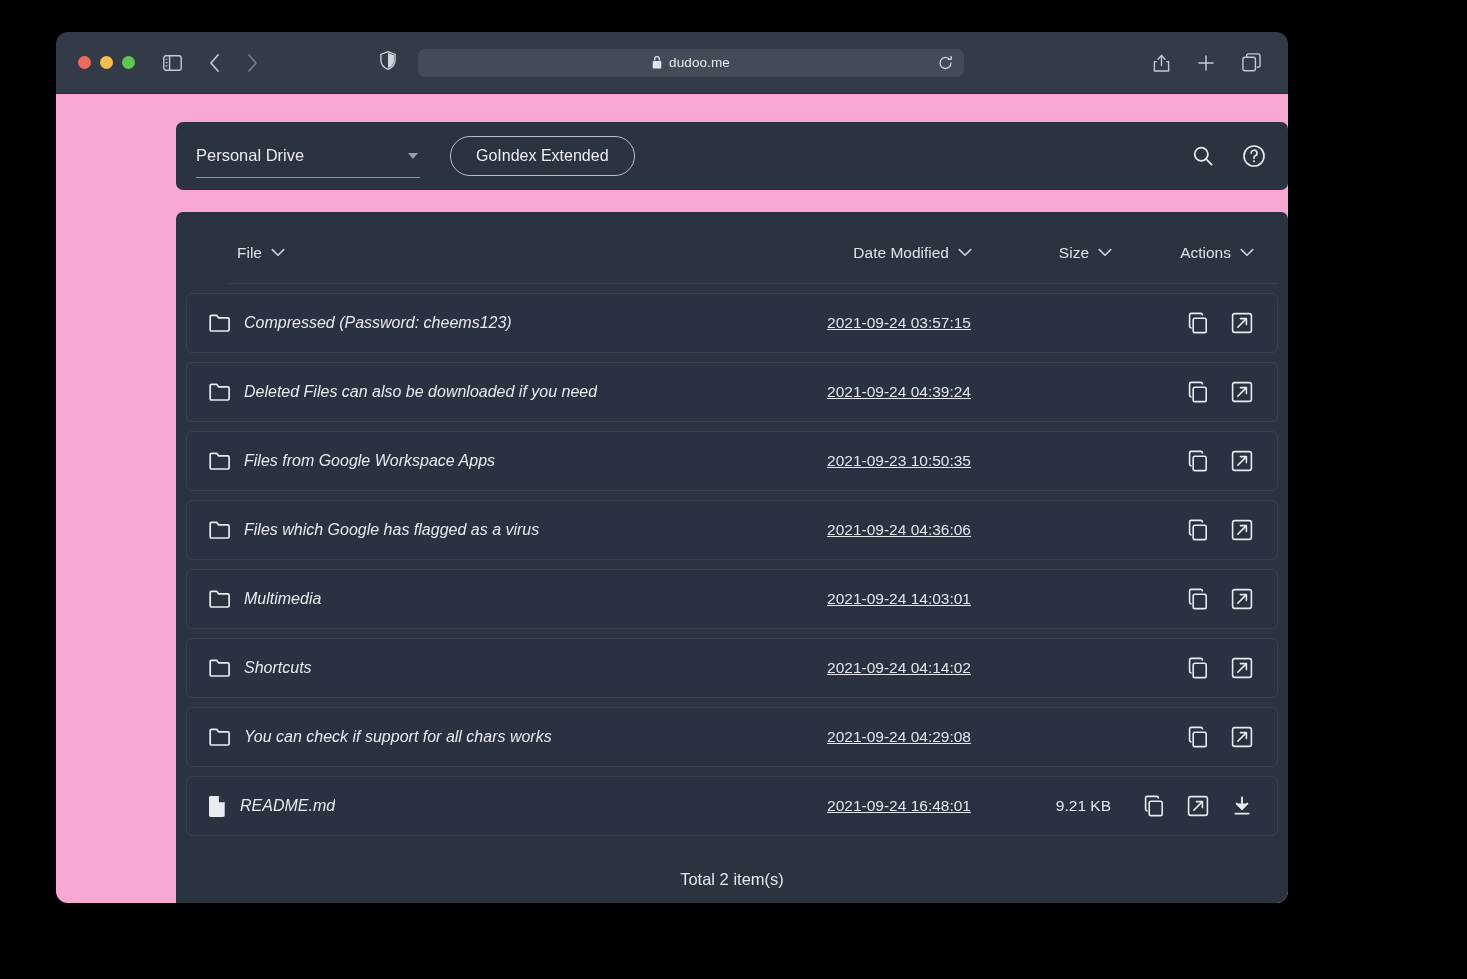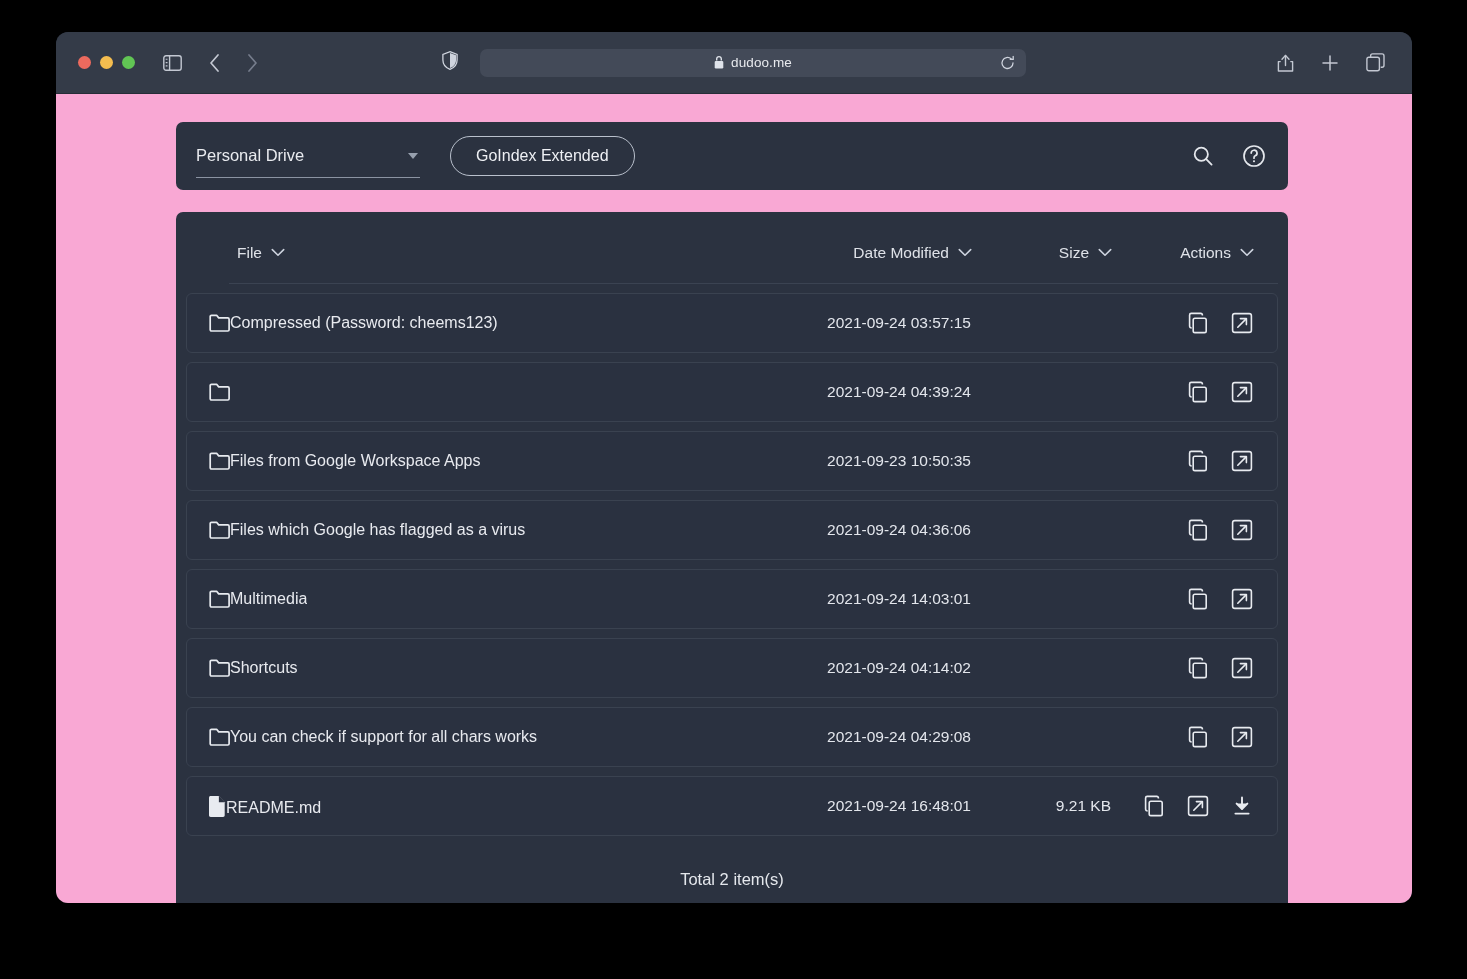--- a/index.html
+++ b/index.html
@@ -11,21 +11,21 @@
     background: #000000;
     font-family: "Liberation Sans", sans-serif;
     overflow: hidden;
   }
 
   
   .browser-window {
     position: absolute;
     left: 56px;
     top: 32px;
-    width: 1356px;
+    width: 1232px;
     height: 871px;
     border-radius: 12px;
     overflow: hidden;
     background: #1d2330;
     box-shadow: 0 18px 60px rgba(0,0,0,0.75);
   }
 
   
   .toolbar {
     position: relative;
@@ -199,29 +199,29 @@
     margin-top: 9px;
     background: #2a3140;
     border: 1px solid #3a4250;
     border-radius: 6px;
     display: flex;
     align-items: center;
     padding: 0 16px 0 8px;
     cursor: default;
   }
 
-  .file-cell { display: flex; align-items: flex-end; padding-left: 14px; }
+  .file-cell { display: flex; align-items: center; gap: 14px; padding-left: 14px; font-style: italic; }
   .file-name {
     color: #e8eaef;
     font-size: 16px;
     white-space: nowrap;
     overflow: hidden;
     text-overflow: ellipsis;
   }
-  .date-cell { color: #e3e6ec; font-size: 15.5px; white-space: nowrap; }
+  .date-cell { color: #e3e6ec; font-size: 15.5px; white-space: nowrap; text-decoration: underline; }
   .size-cell { color: #e3e6ec; font-size: 15.5px; white-space: nowrap; }
 
   .acts { display: flex; align-items: center; gap: 22px; }
   .acts .aicon { color: #e6e9ee; display: flex; cursor: default; }
 
   .icon-folder, .icon-doc { display: flex; color: #eceff3; }
 
   .total-bar {
     height: 86px;
     display: flex;
@@ -426,20 +426,21 @@
                 </div>
               </div>
             </div>
             <div class="row">
               <div class="c-file file-cell">
                 <span class="icon-folder" style="display: flex; color: rgb(232, 235, 240);">
                   <svg width="21" height="18" viewBox="0 0 21 18" fill="none" stroke="currentColor" stroke-width="1.7" stroke-linejoin="round">
                     <path d="M1.2 15.7V2.6c0-.7.6-1.3 1.3-1.3h5.1l2.1 2.6h9.1c.7 0 1.3.6 1.3 1.3v10.5c0 .7-.6 1.3-1.3 1.3H2.5c-.7 0-1.3-.6-1.3-1.3z"></path>
                   </svg>
                 </span>
+                <span class="file-name">Deleted Files can also be downloaded if you need</span>
               </div>
               <div class="c-date">
                 <span class="date-cell">2021-09-24 04:39:24</span>
               </div>
               <div class="c-size">
                 <span class="size-cell"></span>
               </div>
               <div class="c-acts">
                 <div class="acts">
                   <span class="aicon" style="display: flex; color: rgb(232, 235, 240);">

